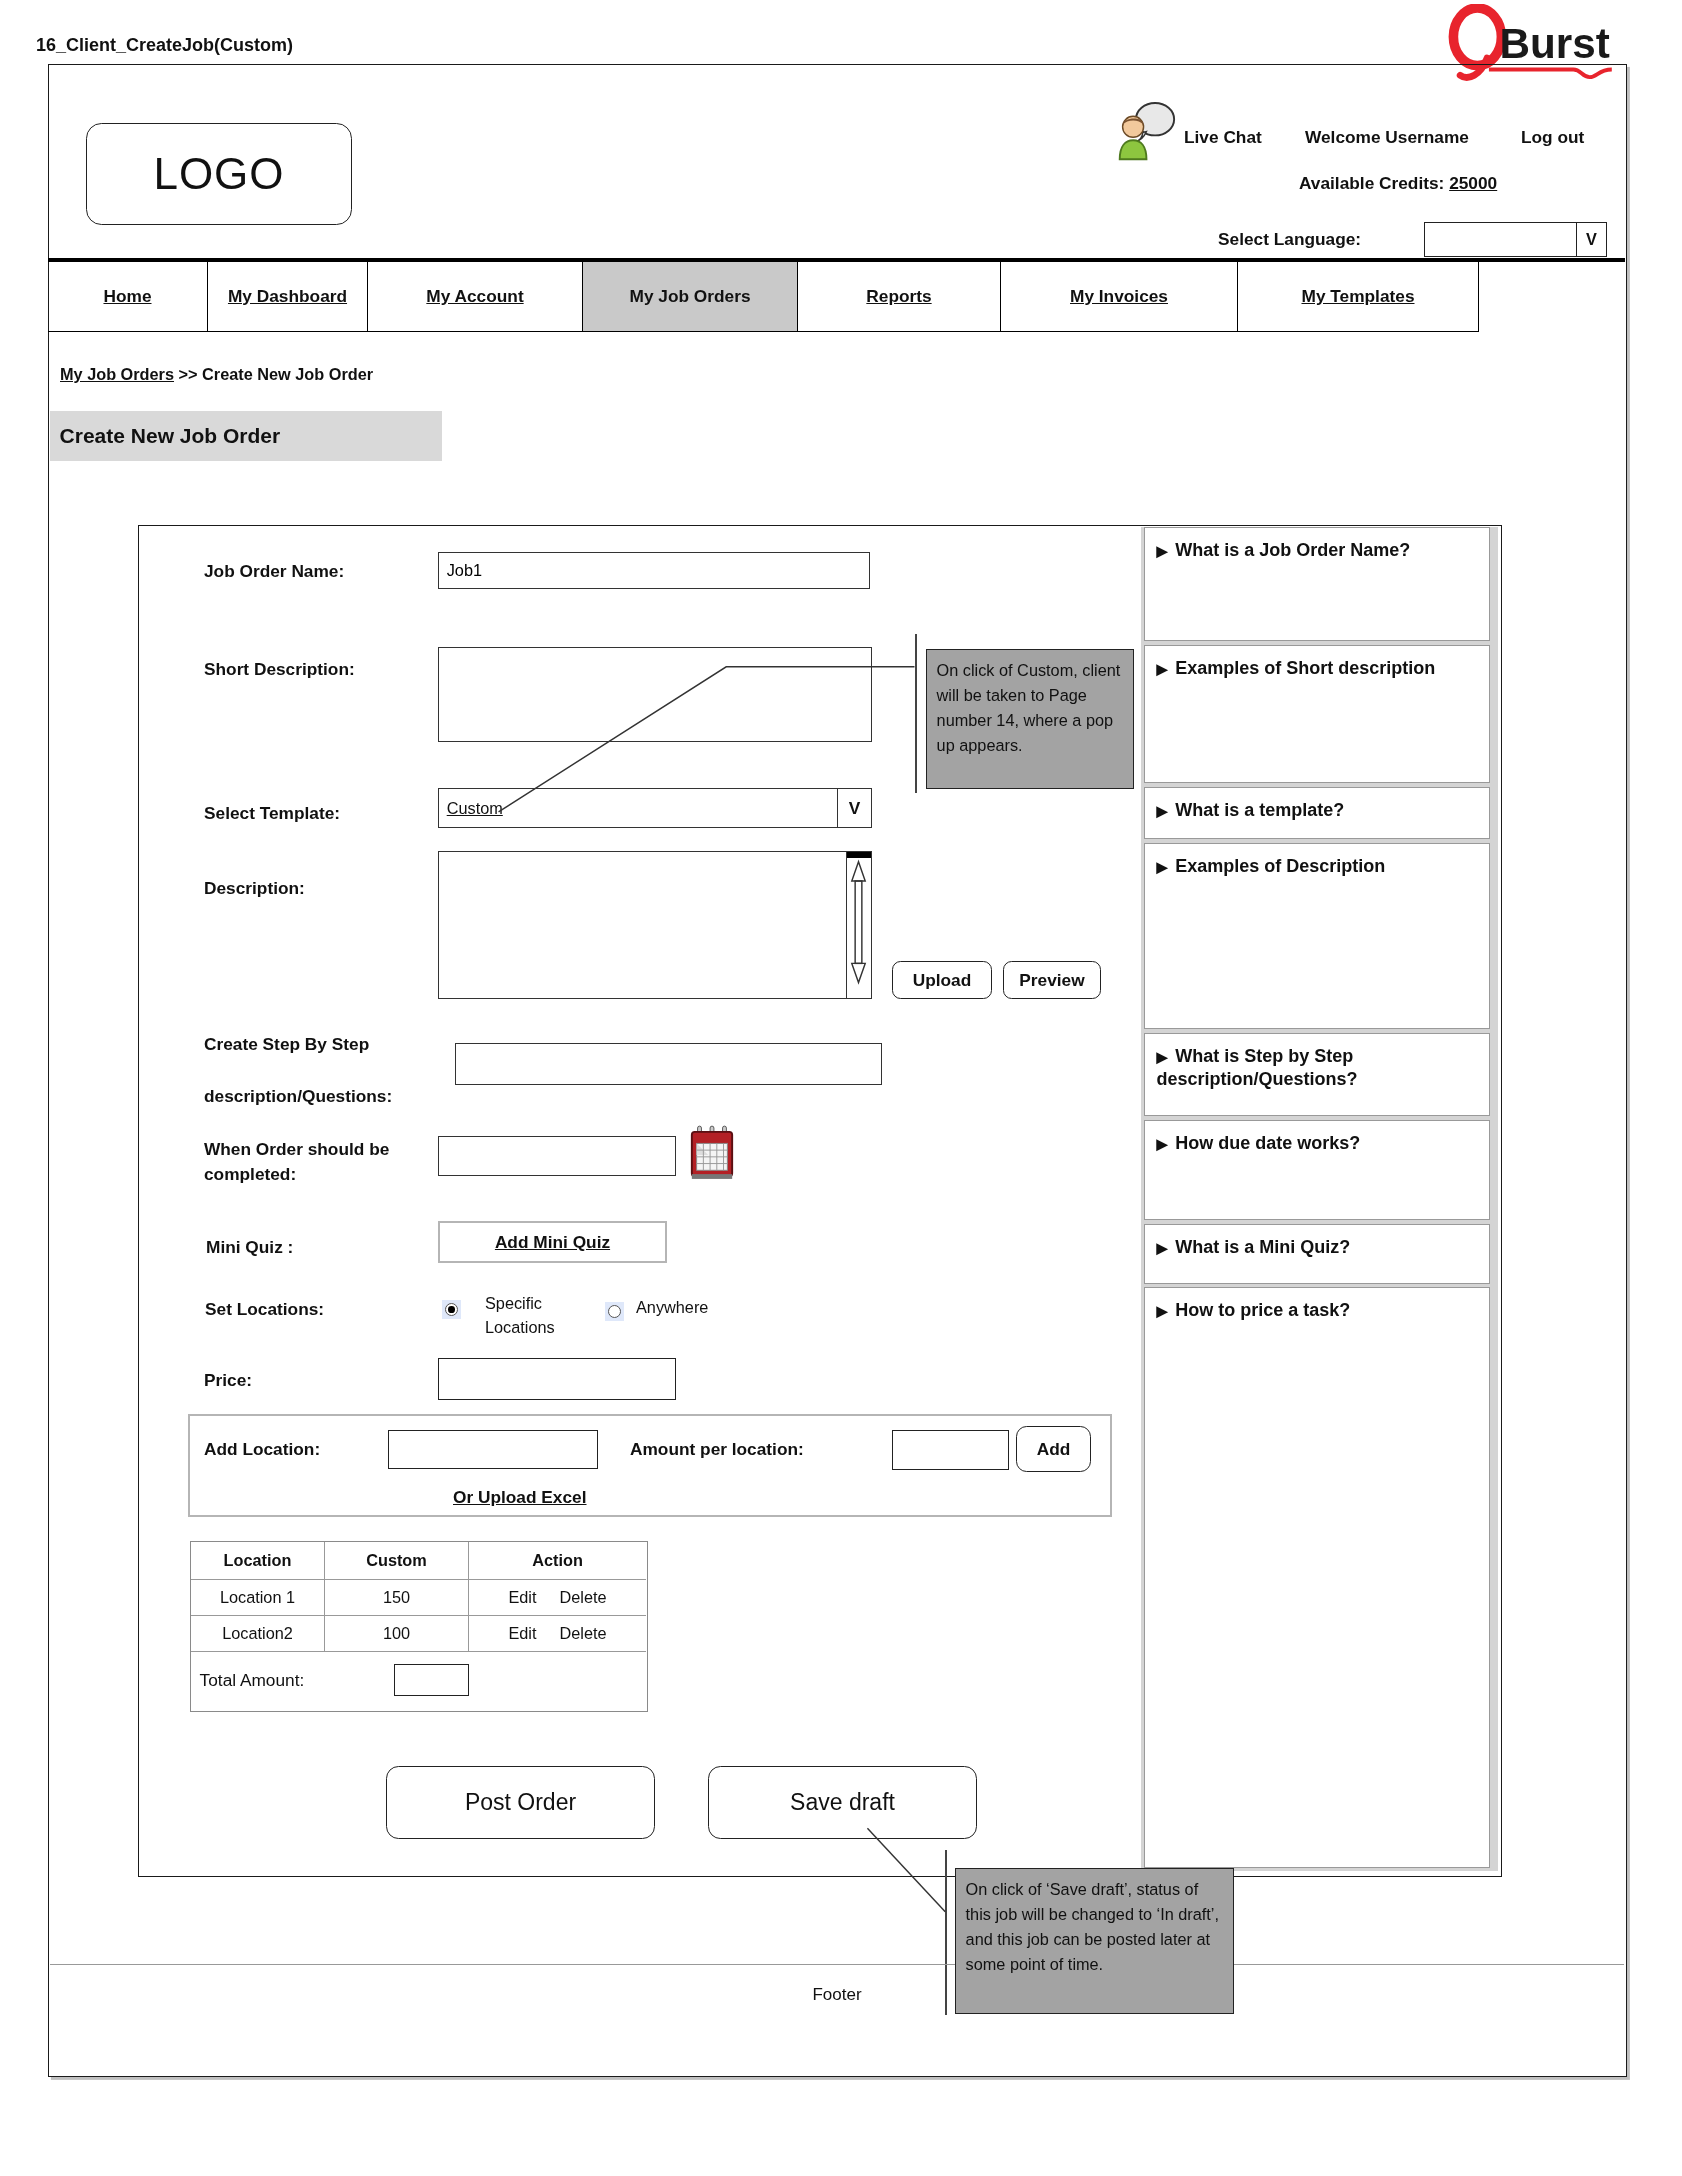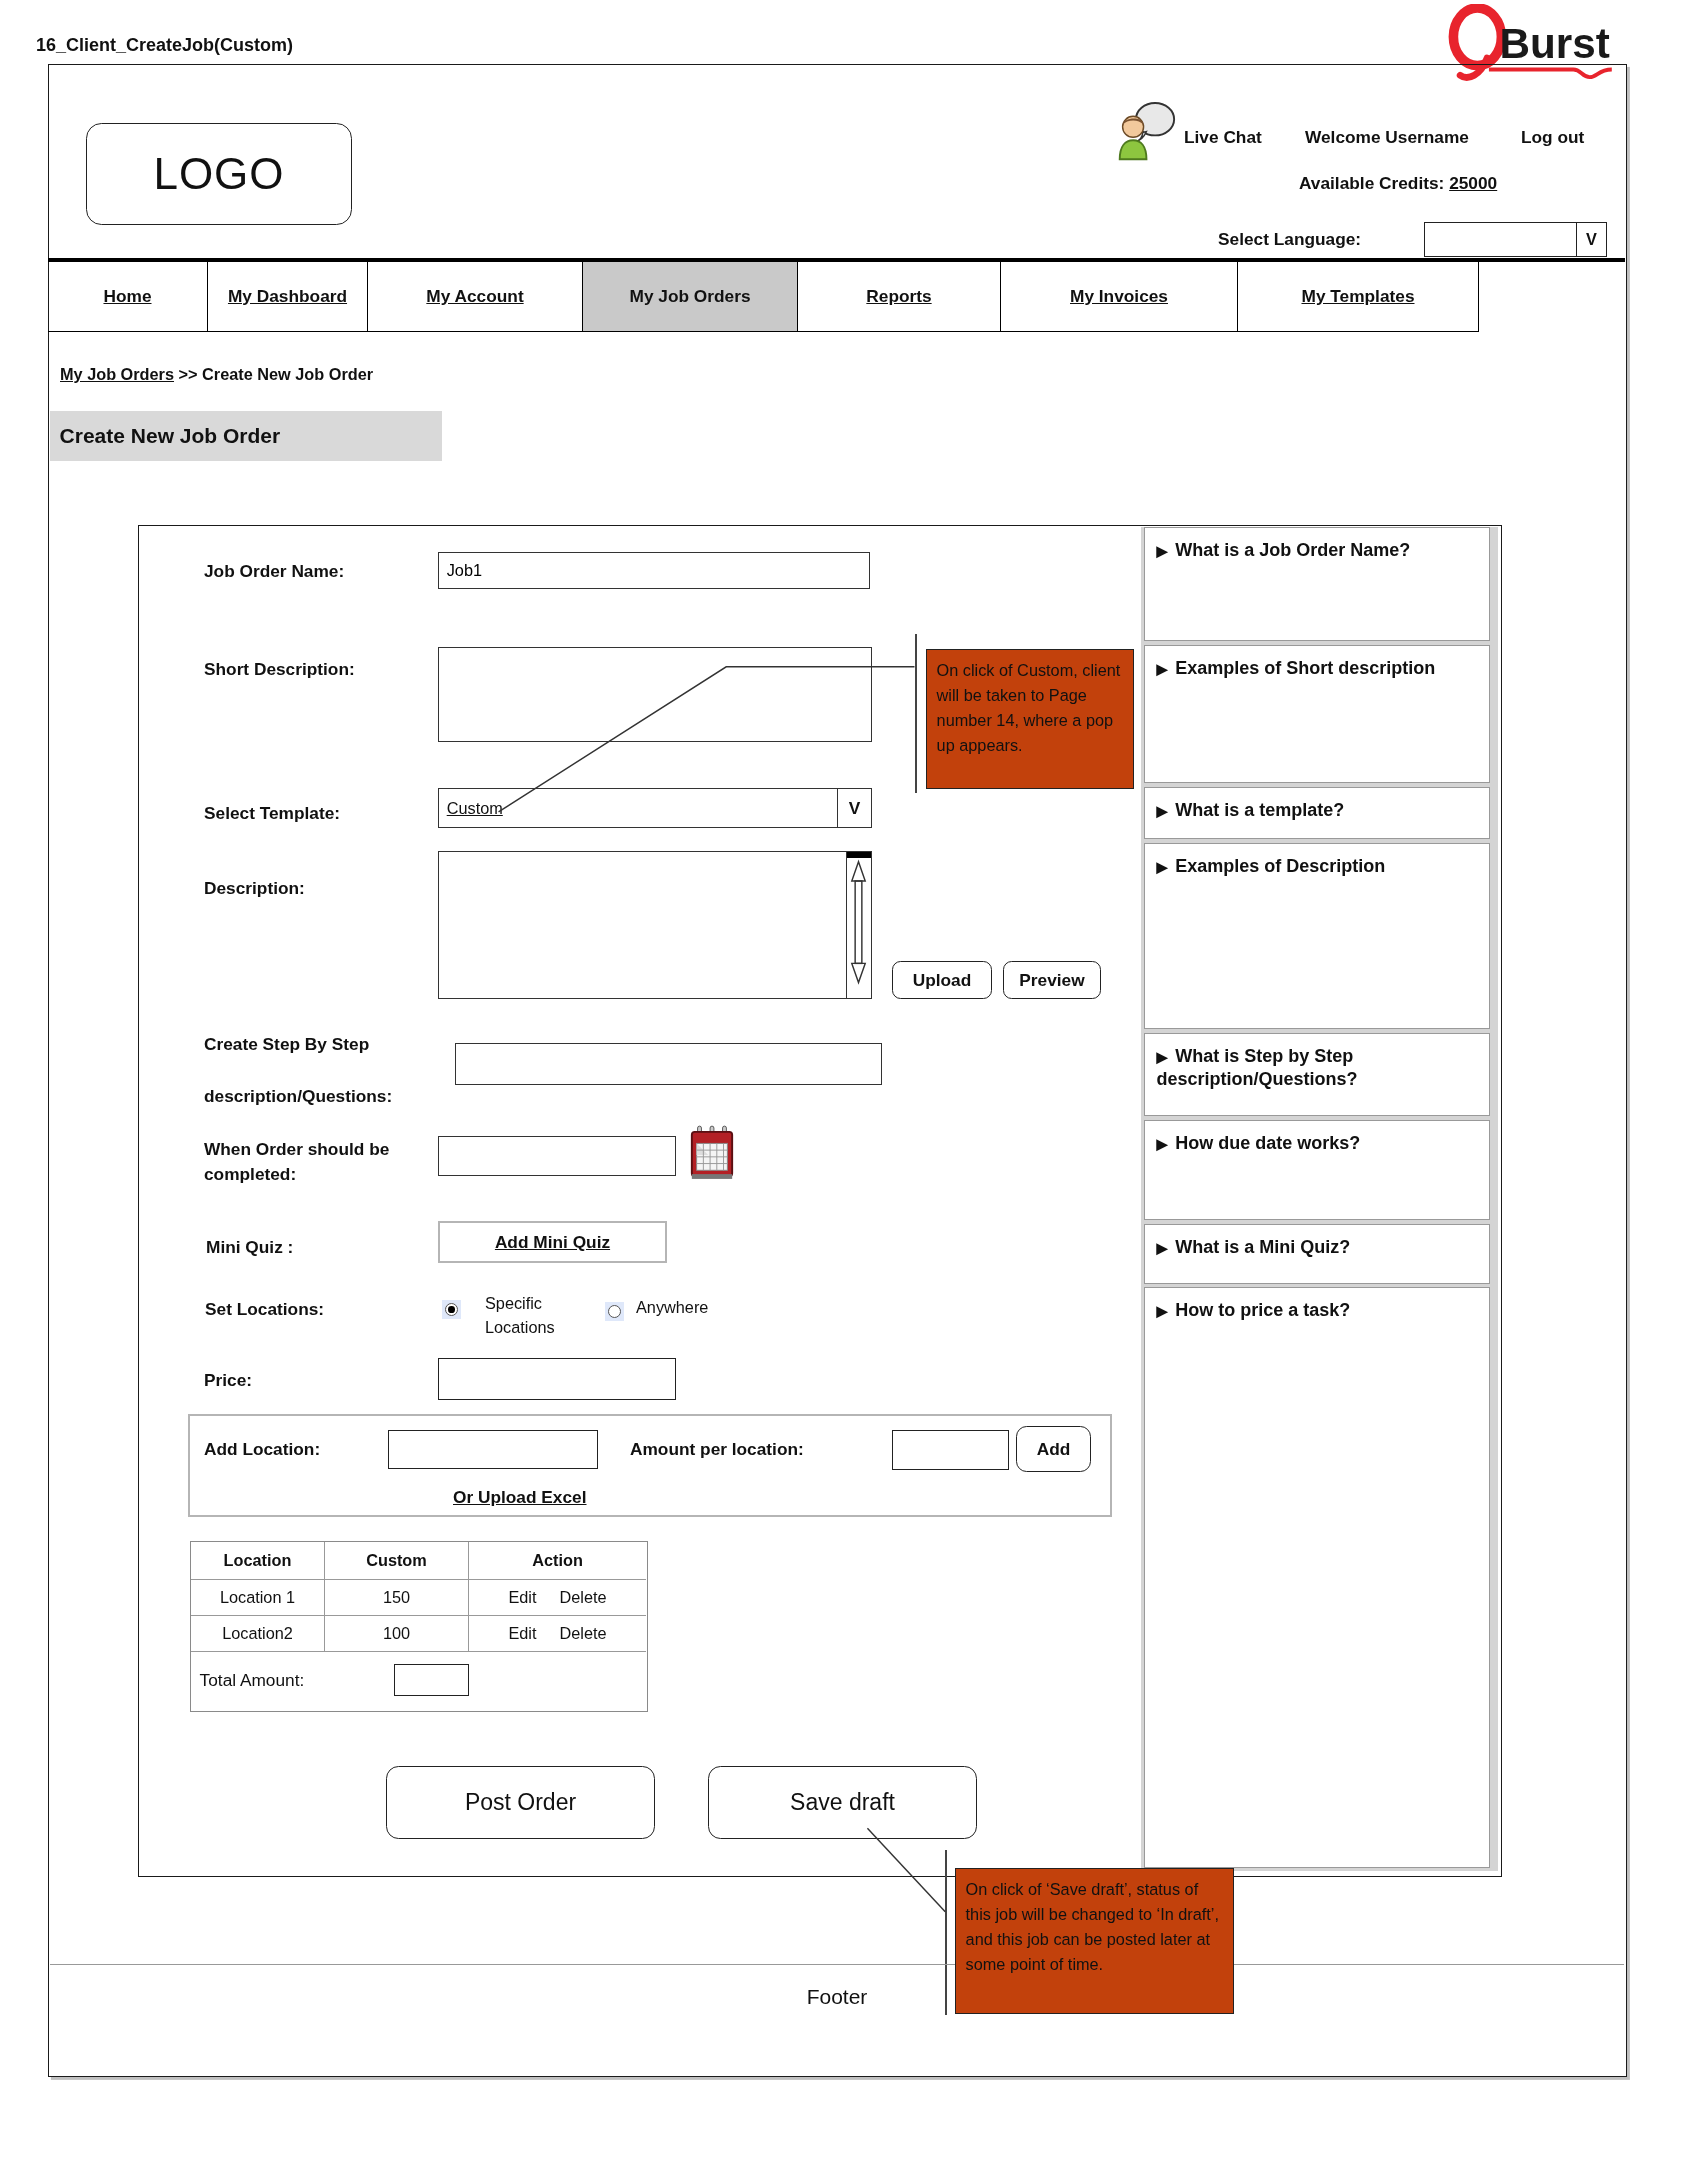--- a/index.html
+++ b/index.html
@@ -136,30 +136,30 @@
   #total-row{display:flex;align-items:center;height:56px;padding-left:8.6px;}
   #total-row .tl{font-size:17.3px;}
   #in-total{width:73px;height:30px;border:1.9px solid #222;margin-left:90px;background:#fff;}
   .clickable{cursor:pointer;}
 
   
   #btn-post{left:386px;top:1766px;width:269px;height:73px;border-radius:12.5px;font-size:23px;font-weight:normal;}
   #btn-save{left:708px;top:1766px;width:269px;height:73px;border-radius:12.5px;font-size:23px;font-weight:normal;}
 
   
-  .callout{border:1.9px solid #222;background:#c2410c;padding:7.7px 9.6px;box-sizing:border-box;
+  .callout{border:1.9px solid #222;background:#a3a3a3;padding:7.7px 9.6px;box-sizing:border-box;
            font-size:16.3px;line-height:1.55;z-index:6;}
   #callout-custom{left:926px;top:649px;width:208px;height:140px;}
   #bracket-custom{left:915px;top:634px;width:1.9px;height:159px;background:#444;}
   #callout-save{left:955px;top:1868px;width:279px;height:146px;}
   #bracket-save{left:945px;top:1850px;width:1.9px;height:165px;background:#444;}
 
   
   #footer-line{left:50px;top:1964px;width:1574px;border-top:1.4px solid #999;}
-  #footer-text{left:50px;top:1985px;width:1574px;text-align:center;font-size:21px;}
+  #footer-text{left:50px;top:1985px;width:1574px;text-align:center;font-size:17px;}
 
   #wires{left:0;top:0;width:1682px;height:2177px;pointer-events:none;z-index:5;}
 </style>
 </head>
 <body>
 
 <div id="page">
 
   <div id="sheet-title" class="abs">16_Client_CreateJob(Custom)</div>
 

